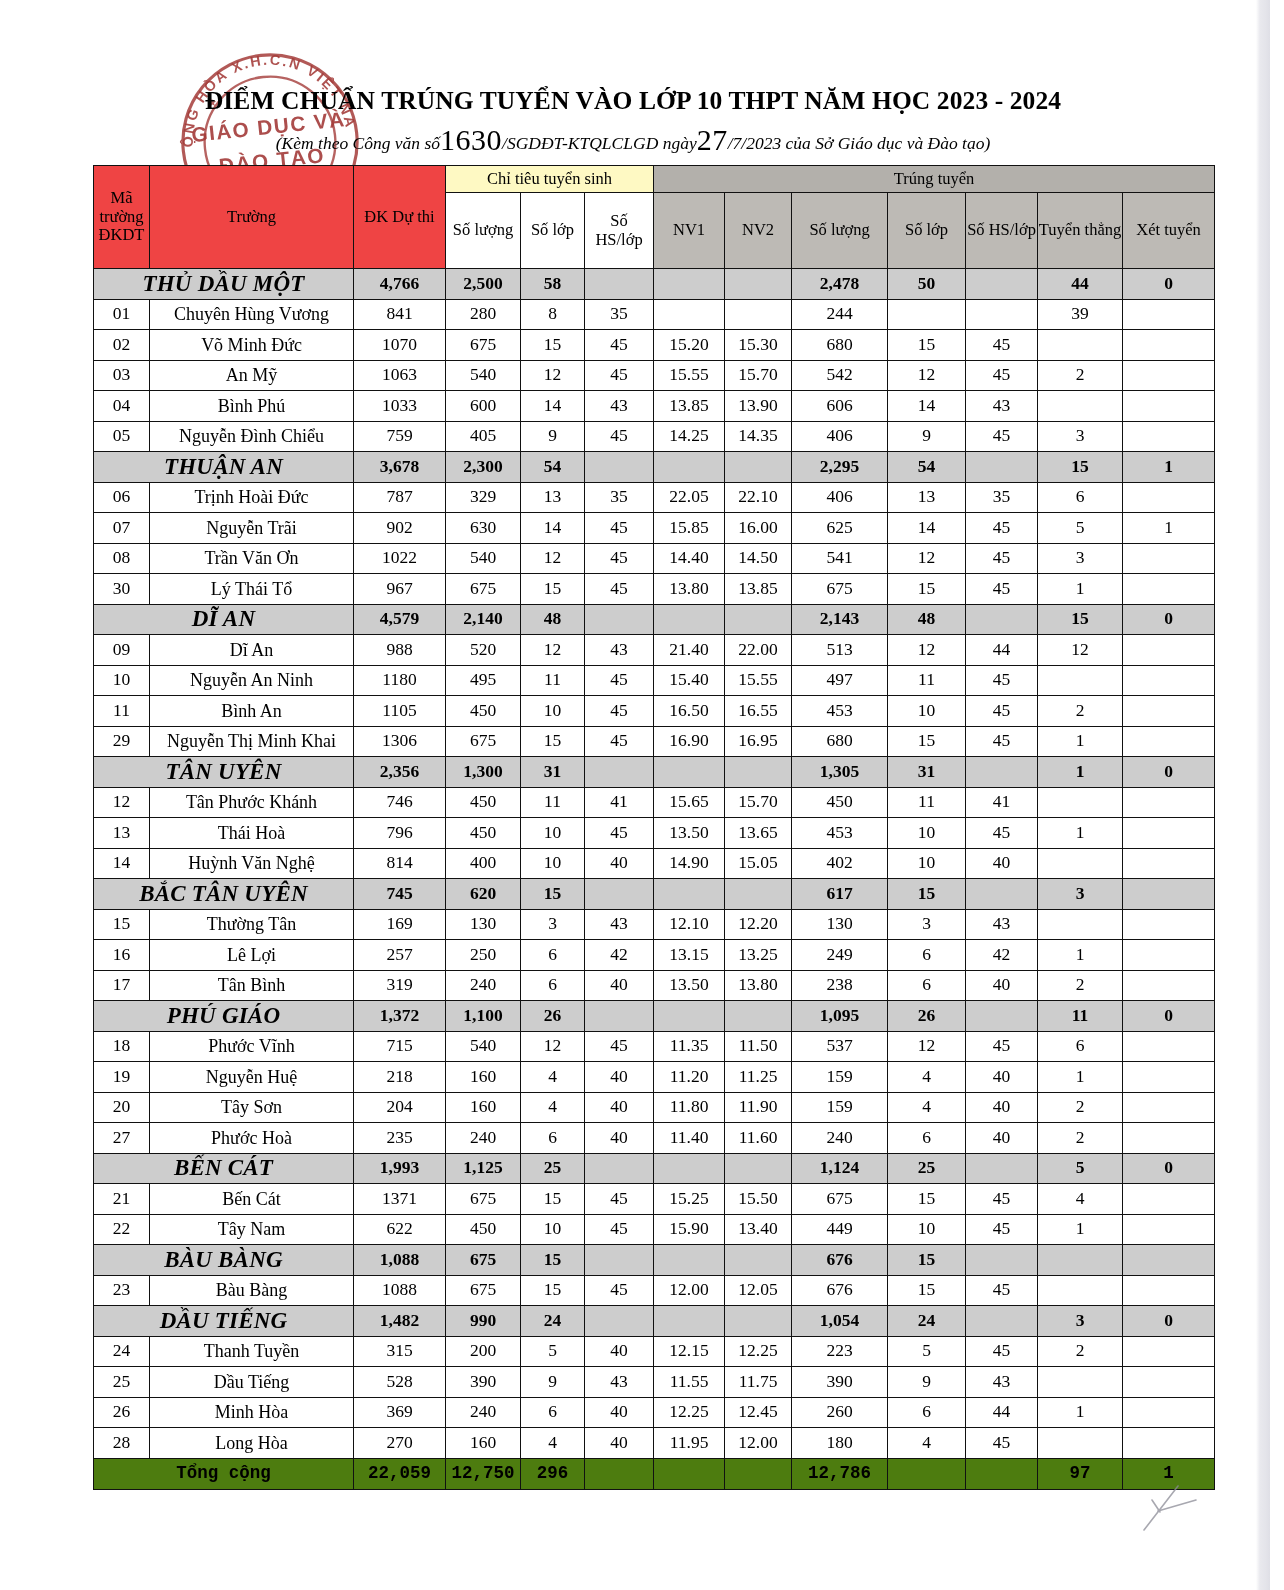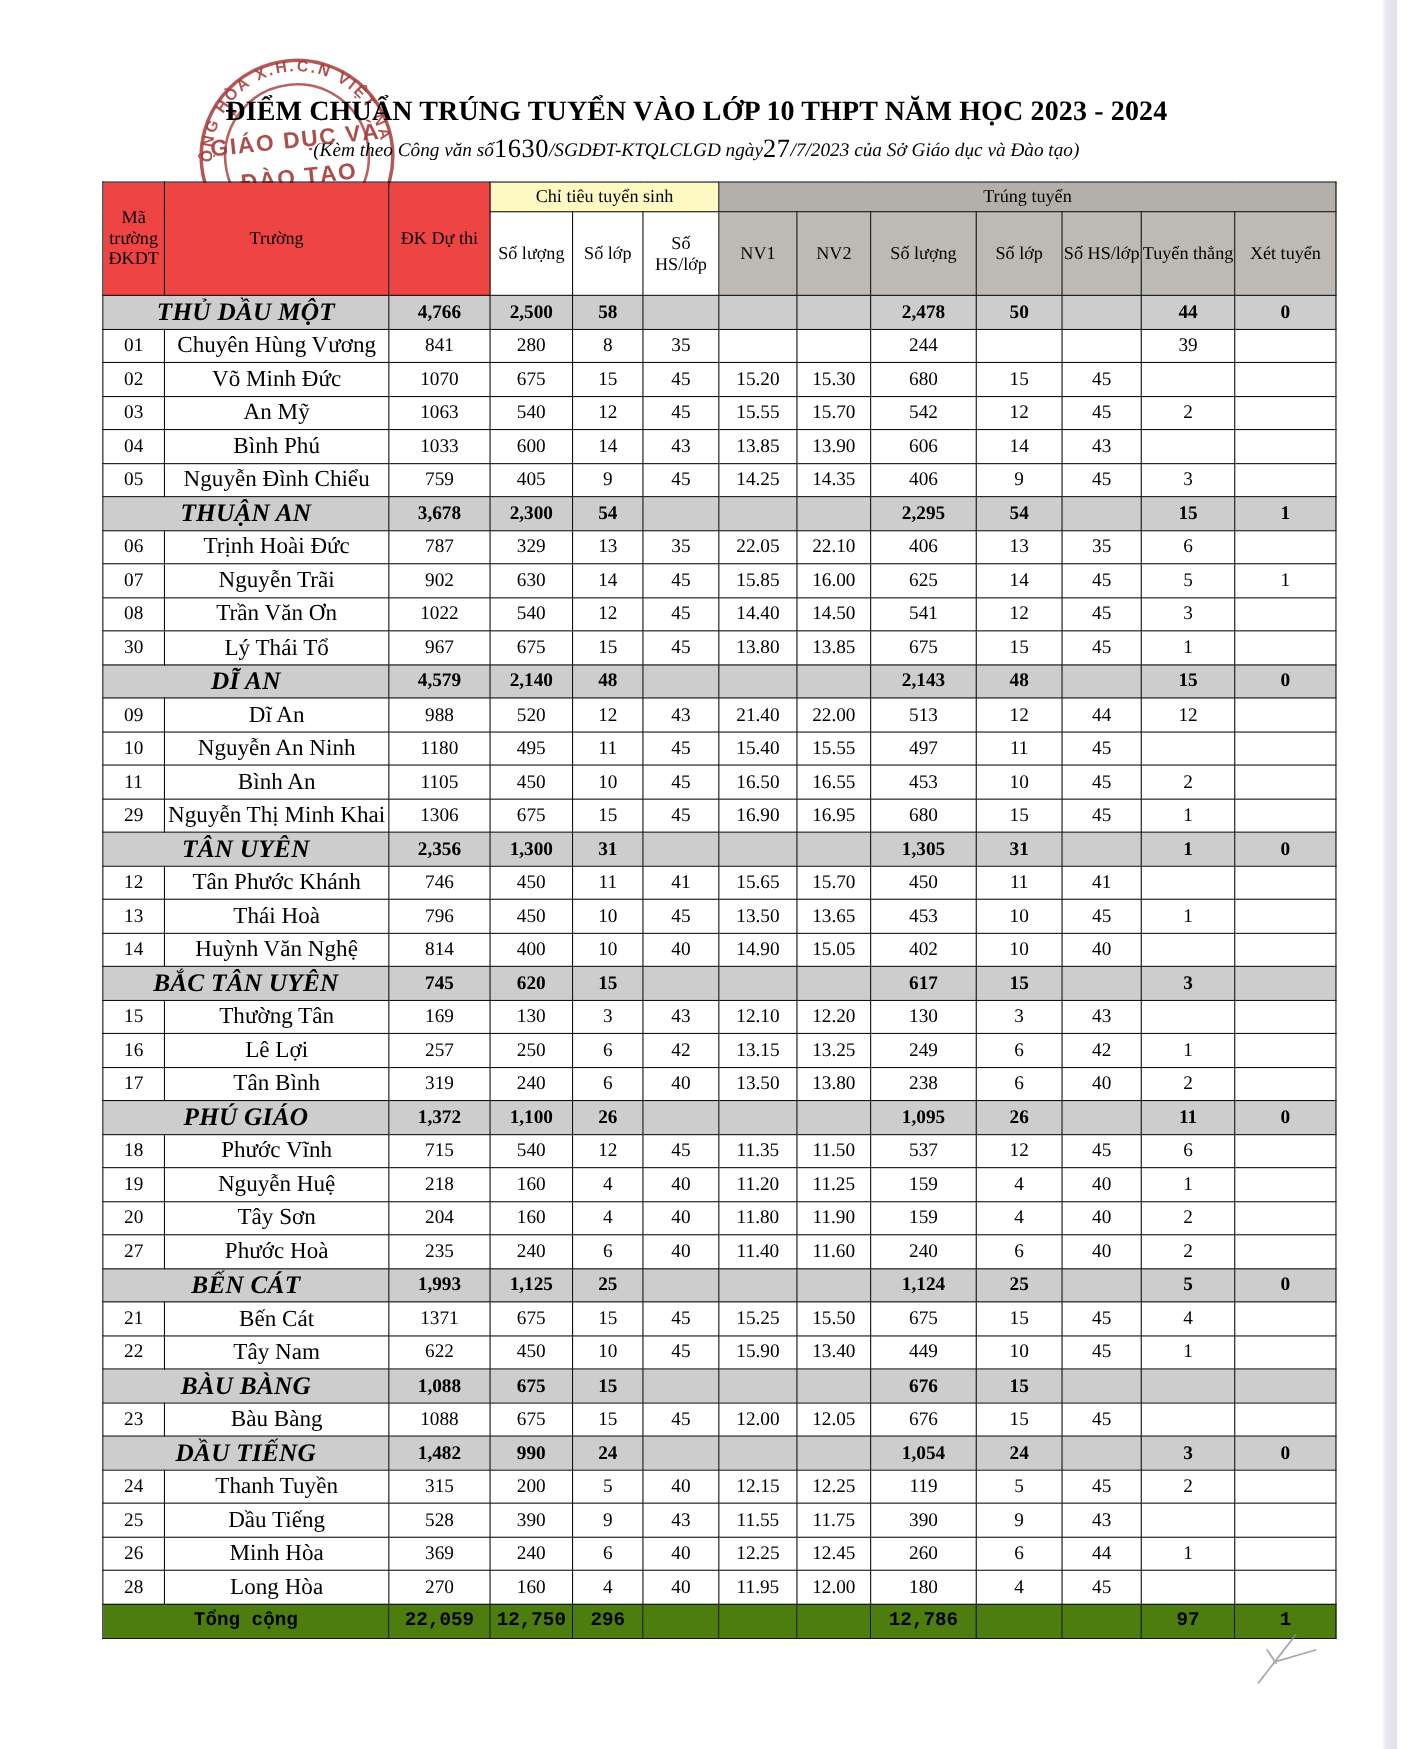--- a/index.html
+++ b/index.html
@@ -50,21 +50,21 @@
   .doc-subtitle {
     margin-top: 7px;
     font-size: 17.5px;
     font-style: italic;
     color: #000;
     white-space: nowrap;
     margin-left: 62px;
   }
   .ins {
     font-style: normal;
-    font-size: 24px;
+    font-size: 30px;
     font-family: "Liberation Serif", serif;
     letter-spacing: 0.5px;
     vertical-align: -1px;
   }
 
   
   #stamp {
     position: absolute;
     left: 170px;
     top: 43px;
@@ -119,21 +119,21 @@
   th.tall    { height: 101px; background: #ef4444; }
 
   
   tr.school td { height: 29.5px; background: #ffffff; }
   tr.district td { height: 29.5px; background: #cdcdcd; font-weight: bold; }
   tr.total td { height: 30px; background: #4d7c0f; font-weight: bold; font-family: Liberation Mono, monospace; }
 
   td.name {
     text-align: left;
     padding-left: 9px;
-    font-size: 21px;
+    font-size: 18px;
   }
   tr.district td.name {
     text-align: center;
     padding-left: 0;
     font-size: 23px;
     letter-spacing: 0.2px;
     font-style: italic;
   }
   tr.total td.name {
     text-align: center;
@@ -743,21 +743,21 @@
         </tr>
         <tr class="school">
           <td class="num">24</td>
           <td class="name">Thanh Tuyền</td>
           <td class="num">315</td>
           <td class="num red">200</td>
           <td class="num red">5</td>
           <td class="num red">40</td>
           <td class="num redbold">12.15</td>
           <td class="num bold">12.25</td>
-          <td class="num bold">119</td>
+          <td class="num bold">223</td>
           <td class="num">5</td>
           <td class="num">45</td>
           <td class="num">2</td>
           <td class="num"></td>
         </tr>
         <tr class="school">
           <td class="num">25</td>
           <td class="name">Dầu Tiếng</td>
           <td class="num">528</td>
           <td class="num red">390</td>

